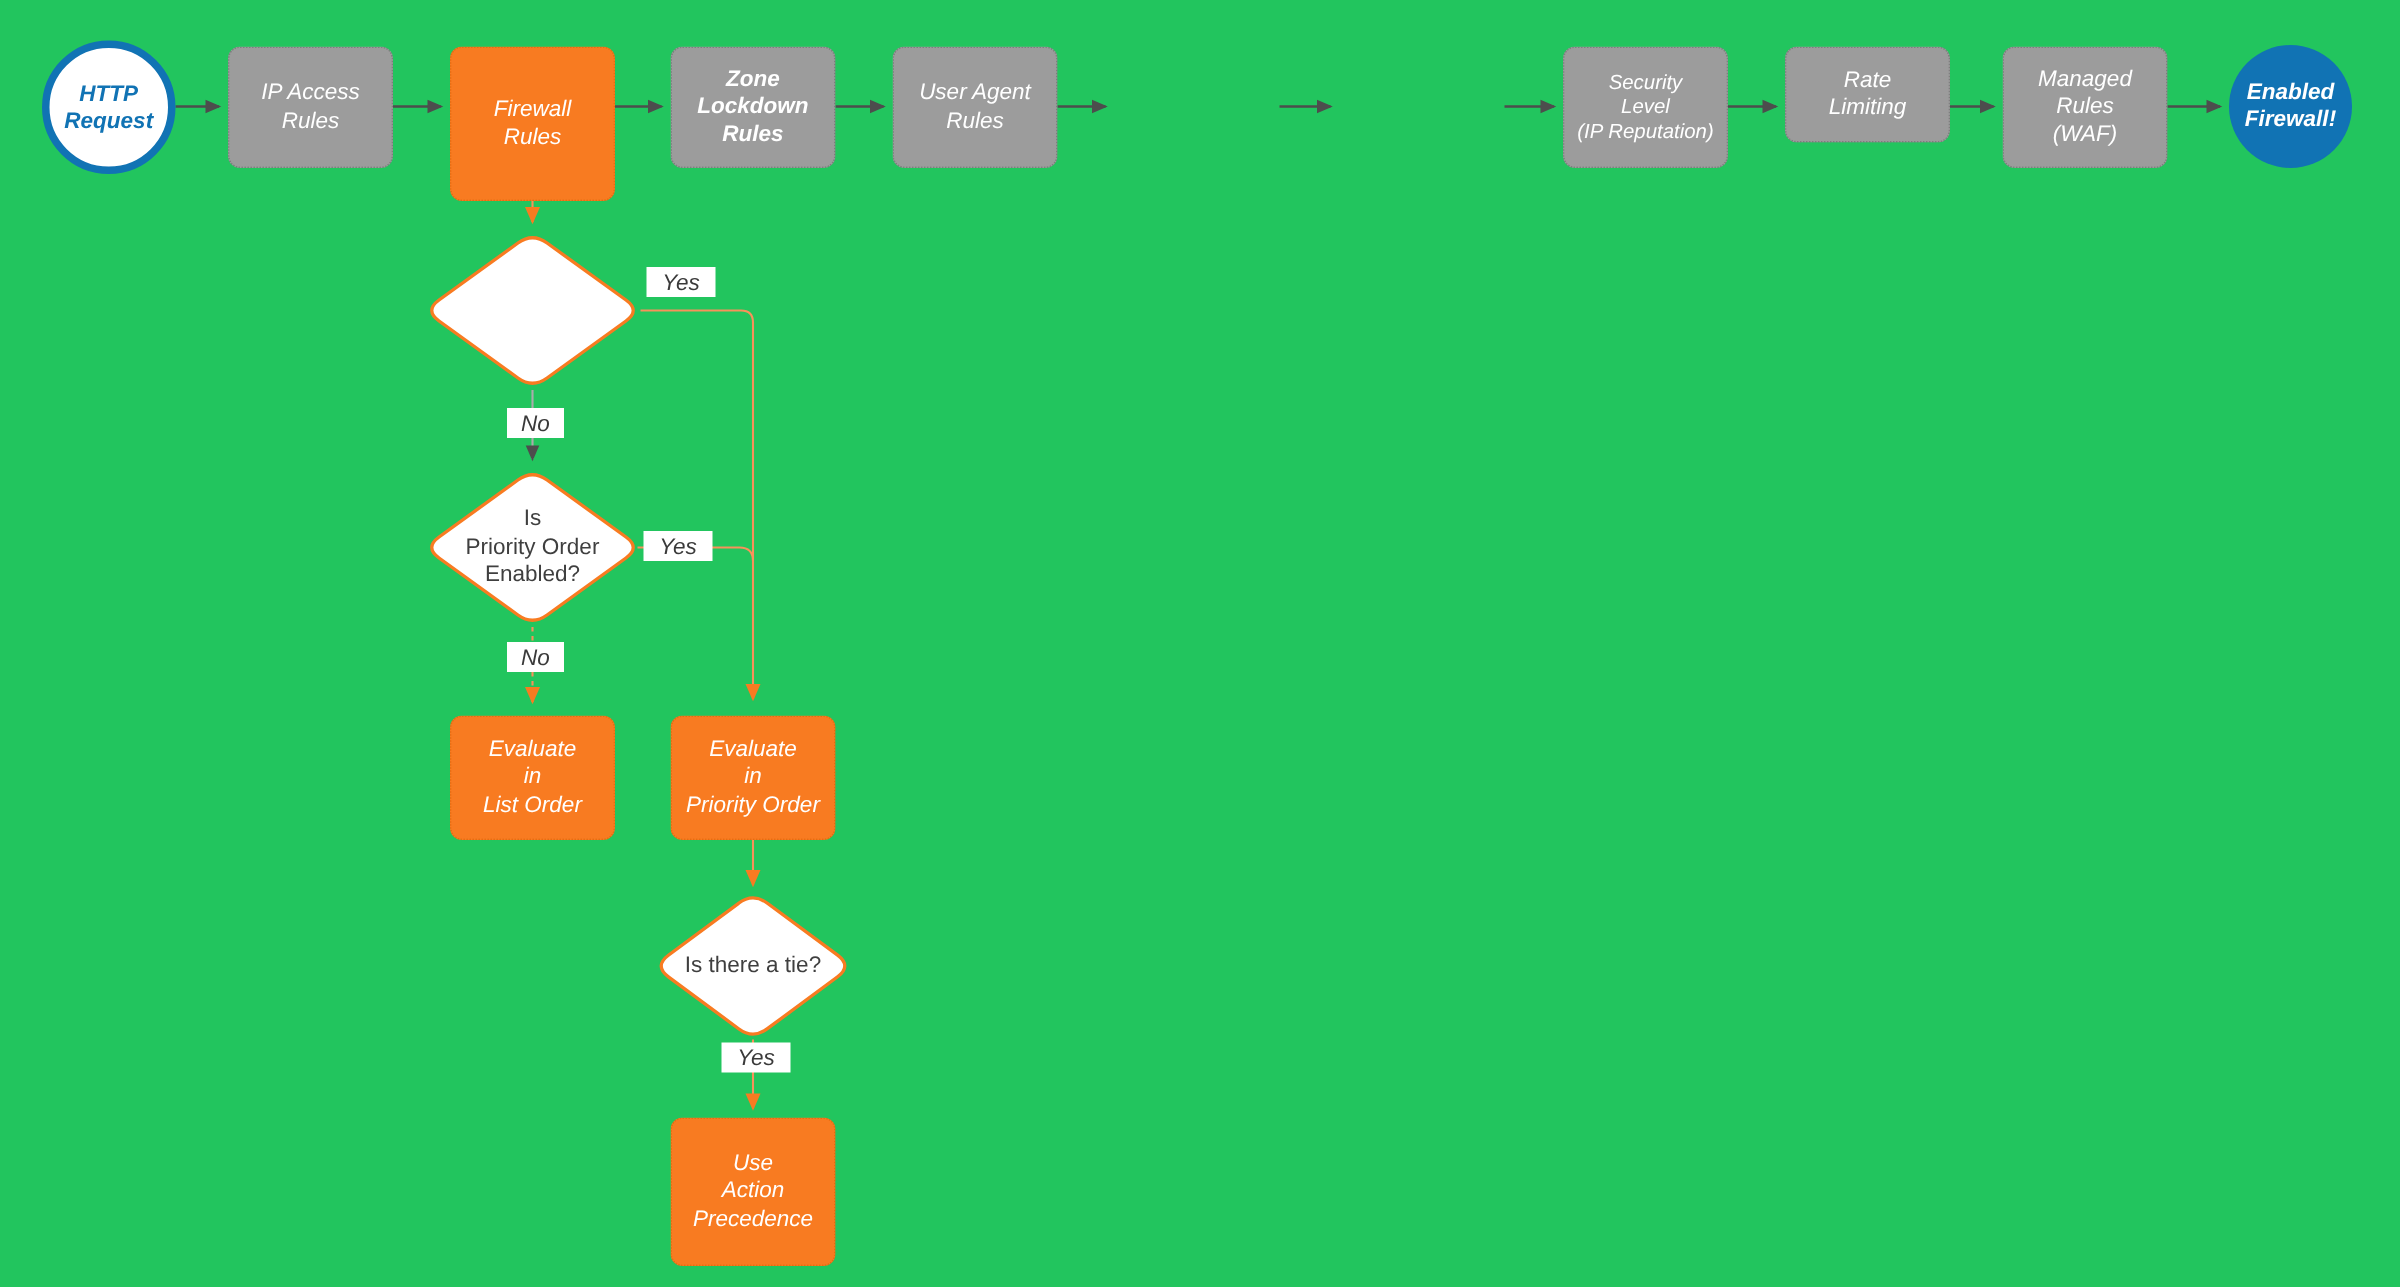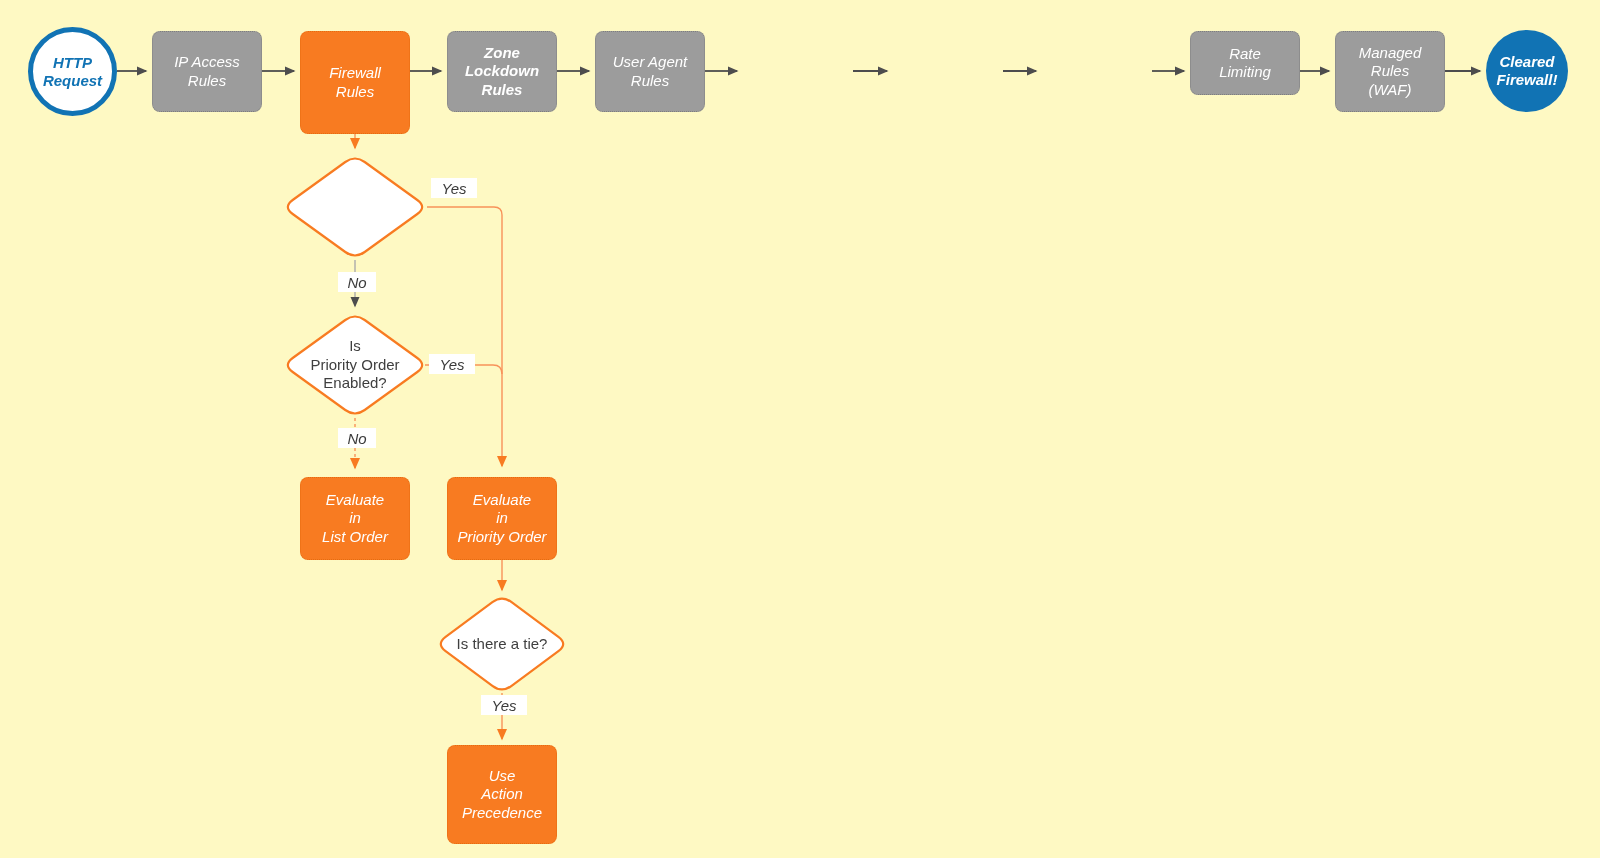--- a/index.html
+++ b/index.html
@@ -1,17 +1,17 @@
 <!DOCTYPE html>
 <html><head>
 <meta charset="utf-8">
 <style>
   html,body { margin:0; padding:0; background:#ffffff; }
   .canvas {
-    position:relative; width:1600px; height:858px; background:#fef9c3;
+    position:relative; width:1600px; height:858px; background:#22c55e;
     font-family:"Liberation Sans", sans-serif; overflow:hidden;
   }
   .layer { position:absolute; left:0; top:0; }
   .node {
     position:absolute; box-sizing:border-box;
     display:flex; align-items:center; justify-content:center;
     text-align:center; white-space:pre-line;
     border-radius:8px; font-style:italic; font-size:15px; line-height:1.22;
   }
   .gray   { background:#9C9C9C; border:1px dotted #7E7E7E; color:#ffffff; }
@@ -72,32 +72,35 @@
 
     <g stroke="#F87B21" stroke-width="2.2" fill="#ffffff">
       <path d="M345.3,162 Q355,155 364.7,162 L417.3,200 Q427,207 417.3,214 L364.7,252 Q355,259 345.3,252 L292.7,214 Q283,207 292.7,200 Z"></path>
       <path d="M345.3,320 Q355,313 364.7,320 L417.3,358 Q427,365 417.3,372 L364.7,410 Q355,417 345.3,410 L292.7,372 Q283,365 292.7,358 Z"></path>
       <path d="M492.4,602.2 Q502,595 511.6,602.2 L558.4,636.8 Q568,644 558.4,651.2 L511.6,685.8 Q502,693 492.4,685.8 L445.6,651.2 Q436,644 445.6,636.8 Z"></path>
     </g>
   </svg>
 
   <div class="node circle start" style="left:28px; top:27px; width:89px; height:89px;">HTTP
 Request</div>
-  <div class="node circle end" style="left:1486px; top:30px; width:82px; height:82px;">Cleared
+  <div class="node circle end" style="left:1486px; top:30px; width:82px; height:82px;">Enabled
 Firewall!</div>
 
   <div class="node gray" style="left:152px; top:31px; width:110px; height:81px;">IP Access
 Rules</div>
   <div class="node orange" style="left:300px; top:31px; width:110px; height:103px;">Firewall
 Rules</div>
   <div class="node gray" style="left:447px; top:31px; width:110px; height:81px;font-weight:bold;">Zone
 Lockdown
 Rules</div>
   <div class="node gray" style="left:595px; top:31px; width:110px; height:81px;font-style:italic;">User Agent
 Rules</div>
+  <div class="node gray fs14" style="left:1042px; top:31px; width:110px; height:81px;">Security
+Level
+(IP Reputation)</div>
   <div class="node gray" style="left:1190px; top:31px; width:110px; height:64px;">Rate
 Limiting</div>
   <div class="node gray" style="left:1335px; top:31px; width:110px; height:81px;">Managed
 Rules
 (WAF)</div>
 
   <div class="dtext" style="left:285px; top:330px; width:140px; height:70px;">Is
 Priority Order
 Enabled?</div>
   <div class="dtext" style="left:440px; top:624px; width:124px; height:40px;">Is there a tie?</div>

